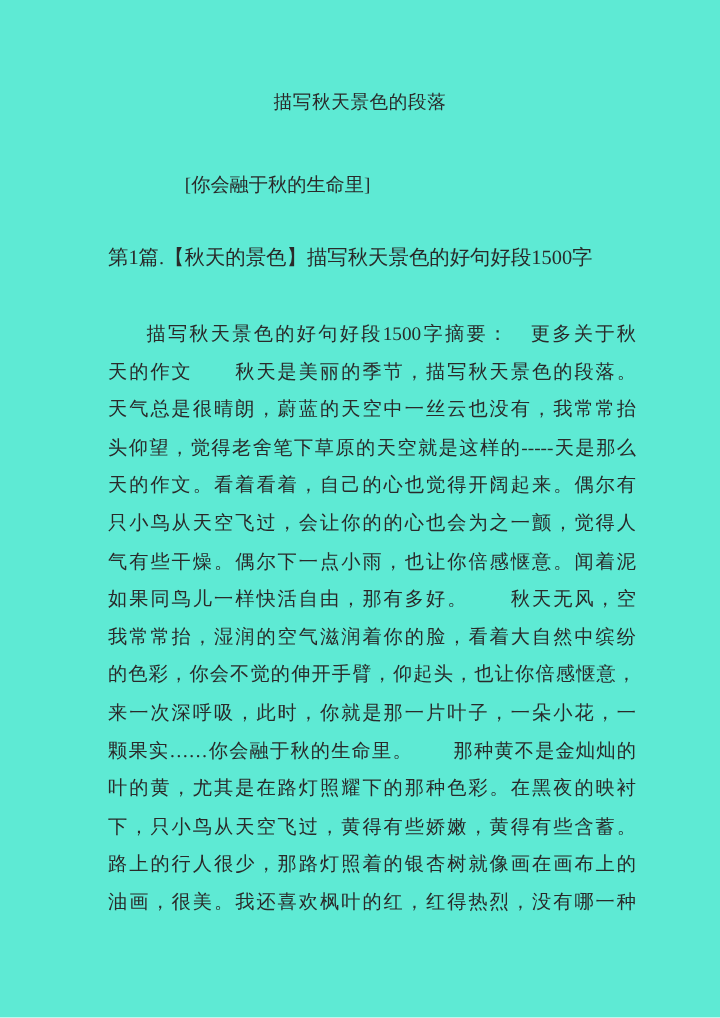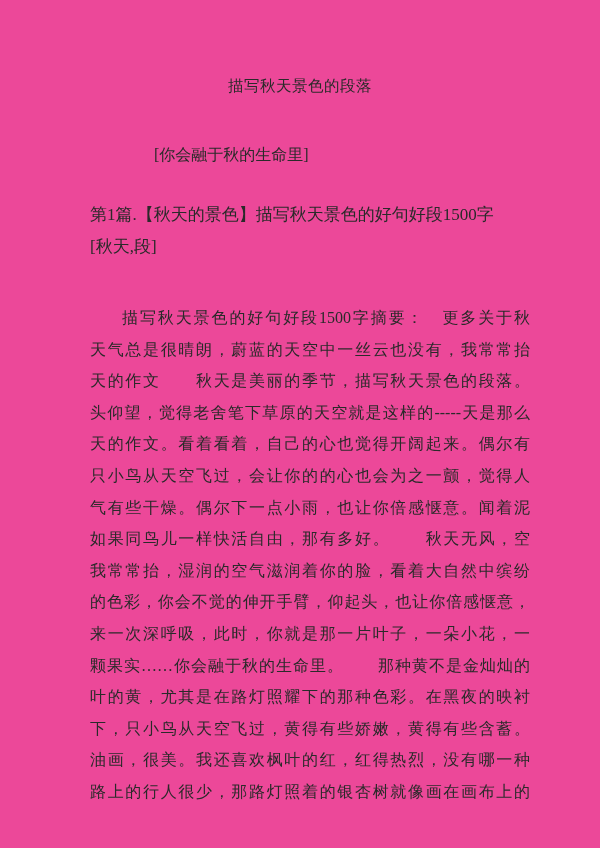--- a/index.html
+++ b/index.html
@@ -4,21 +4,21 @@
 <style>
   html, body {
     margin: 0;
     padding: 0;
     background: #ffffff;
   }
   .page {
     position: relative;
     width: 600px;
     height: 848px;
-    background: #ec4899;
+    background: #5eead4;
     overflow: hidden;
     font-family: "Liberation Serif", "DejaVu Serif", serif;
     color: #2a2a2a;
   }
   .doc-title {
     position: absolute;
     top: 76px;
     left: 0;
     width: 600px;
     text-align: center;
@@ -57,50 +57,48 @@
     font-size: 16px;
     line-height: 31.6px;
     height: 31.6px;
     overflow: hidden;
     text-align: justify;
     text-align-last: justify;
     text-justify: inter-character;
   }
   .body-line:first-child {
     text-indent: 2em;
-    margin-top: 39px;
   }
 </style>
 </head>
 <body>
 
 <div class="page">
 
   <div class="doc-title">描写秋天景色的段落</div>
 
   <div class="doc-subtitle">[你会融于秋的生命里]</div>
 
   <div class="section-heading">
     <div class="heading-line">第1篇.【秋天的景色】描写秋天景色的好句好段1500字</div>
-    <div class="heading-line">[秋天,段]</div>
   </div>
 
   <div class="doc-body">
 
   <div class="body-line">描写秋天景色的好句好段1500字摘要：　更多关于秋</div>
+      <div class="body-line">天的作文　　秋天是美丽的季节，描写秋天景色的段落。</div>
       <div class="body-line">天气总是很晴朗，蔚蓝的天空中一丝云也没有，我常常抬</div>
-      <div class="body-line">天的作文　　秋天是美丽的季节，描写秋天景色的段落。</div>
       <div class="body-line">头仰望，觉得老舍笔下草原的天空就是这样的-----天是那么</div>
       <div class="body-line">天的作文。看着看着，自己的心也觉得开阔起来。偶尔有</div>
       <div class="body-line">只小鸟从天空飞过，会让你的的心也会为之一颤，觉得人</div>
       <div class="body-line">气有些干燥。偶尔下一点小雨，也让你倍感惬意。闻着泥</div>
       <div class="body-line">如果同鸟儿一样快活自由，那有多好。　　秋天无风，空</div>
       <div class="body-line">我常常抬，湿润的空气滋润着你的脸，看着大自然中缤纷</div>
       <div class="body-line">的色彩，你会不觉的伸开手臂，仰起头，也让你倍感惬意，</div>
       <div class="body-line">来一次深呼吸，此时，你就是那一片叶子，一朵小花，一</div>
       <div class="body-line">颗果实……你会融于秋的生命里。　　那种黄不是金灿灿的</div>
       <div class="body-line">叶的黄，尤其是在路灯照耀下的那种色彩。在黑夜的映衬</div>
       <div class="body-line">下，只小鸟从天空飞过，黄得有些娇嫩，黄得有些含蓄。</div>
+      <div class="body-line">路上的行人很少，那路灯照着的银杏树就像画在画布上的</div>
       <div class="body-line">油画，很美。我还喜欢枫叶的红，红得热烈，没有哪一种</div>
-      <div class="body-line">路上的行人很少，那路灯照着的银杏树就像画在画布上的</div>
     </div>
 
 </div>
 
 </body></html>

